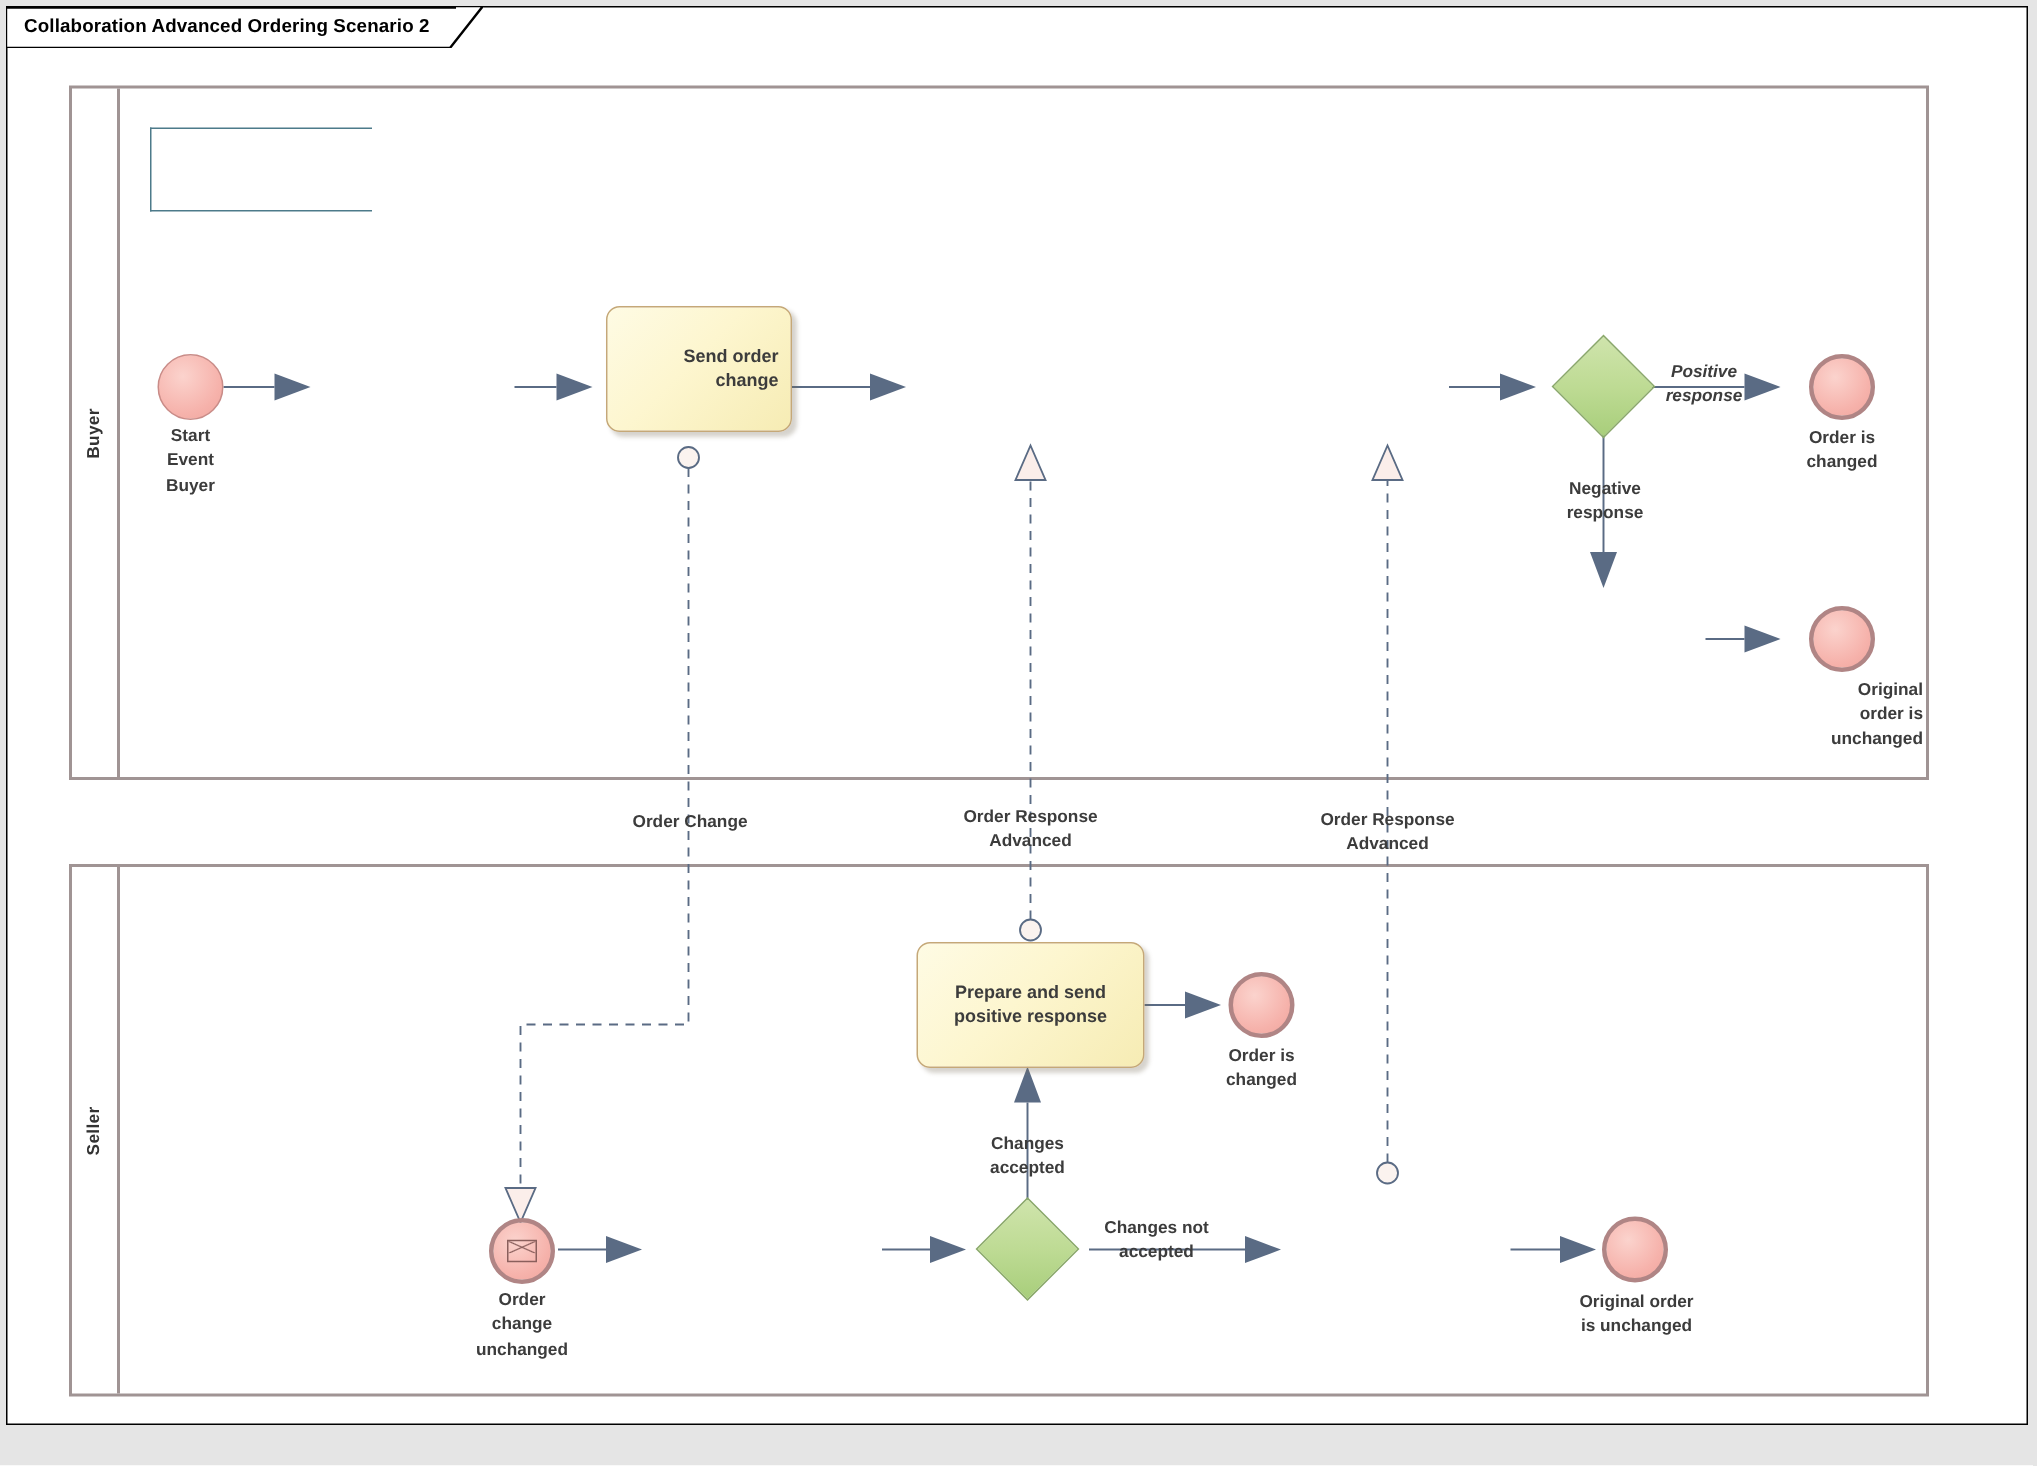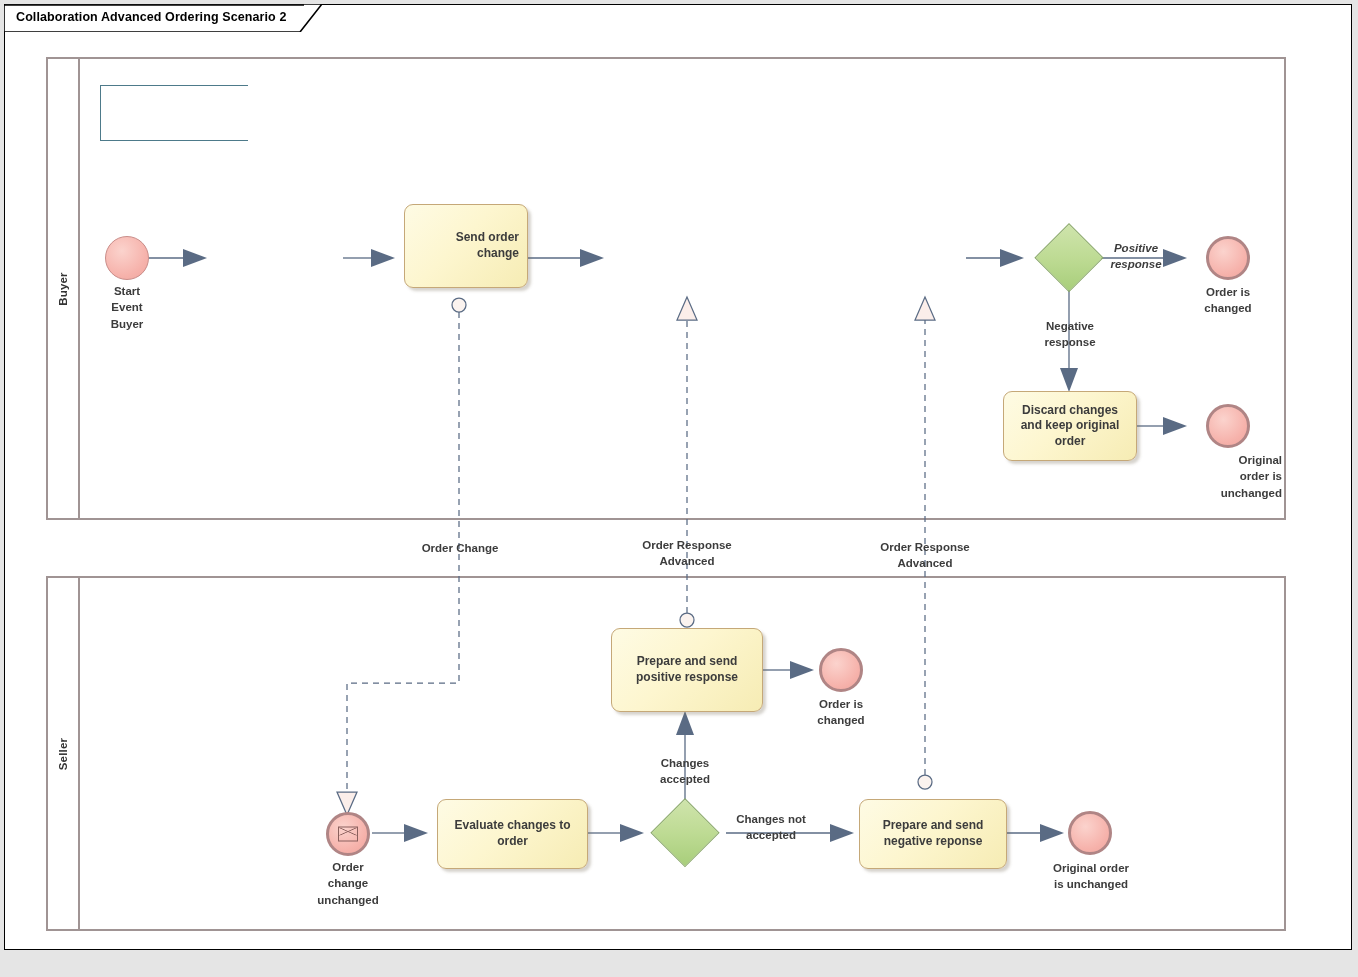--- a/index.html
+++ b/index.html
@@ -293,61 +293,54 @@
 
   <div class="lbl" style="left:1092px; top:240px; width:88px;font-style:italic;">Positive
 response</div>
   <div class="lbl" style="left:1018px; top:318px; width:104px;">Negative
 response</div>
 
   <div class="event end" style="left:1206px; top:236px; width:44px; height:44px;"></div>
   <div class="lbl" style="left:1180px; top:284px; width:96px;">Order is
 changed</div>
 
-  <div class="task" style="left:1003px; top:391px; width:134px; height:70px;">Discard changes
-and keep original
-order</div>
 
   <div class="event end" style="left:1206px; top:404px; width:44px; height:44px;"></div>
   <div class="lbl" style="left:1174px; top:452px; width:108px;text-align:right;">Original
 order is
 unchanged</div>
 
   <div class="lbl" style="left:399px; top:540px; width:122px;">Order Change</div>
   <div class="lbl" style="left:618px; top:537px; width:138px;">Order Response
 Advanced</div>
   <div class="lbl" style="left:856px; top:539px; width:138px;">Order Response
 Advanced</div>
 
   <div class="event end" style="left:326px; top:812px; width:44px; height:44px;">
     <span class="env"></span>
   </div>
   <div class="lbl" style="left:296px; top:859px; width:104px;">Order
 change
 unchanged</div>
 
-  <div class="task" style="left:437px; top:799px; width:151px; height:70px;">Evaluate changes to
-order</div>
 
   <div class="gateway" style="left:650px; top:798px; width:70px; height:70px;">
     <div class="gw-inner"></div>
   </div>
 
   <div class="lbl" style="left:637px; top:755px; width:96px;">Changes
 accepted</div>
   <div class="lbl" style="left:715px; top:811px; width:112px;">Changes not
 accepted</div>
 
   <div class="task" style="left:611px; top:628px; width:152px; height:84px;">Prepare and send
 positive response</div>
 
   <div class="event end" style="left:819px; top:648px; width:44px; height:44px;"></div>
   <div class="lbl" style="left:793px; top:696px; width:96px;">Order is
 changed</div>
 
-  <div class="task" style="left:859px; top:799px; width:148px; height:70px;">Prepare and send
-negative reponse</div>
 
   <div class="event end" style="left:1068px; top:811px; width:44px; height:44px;"></div>
   <div class="lbl" style="left:1030px; top:860px; width:122px;">Original order
 is unchanged</div>
 
 </div>
 
 </body></html>

